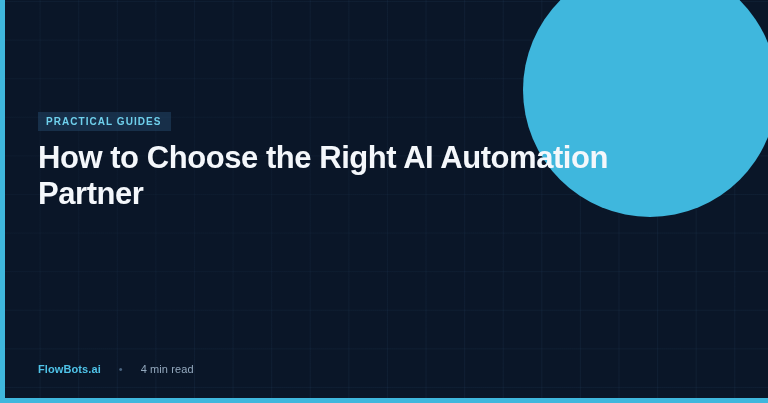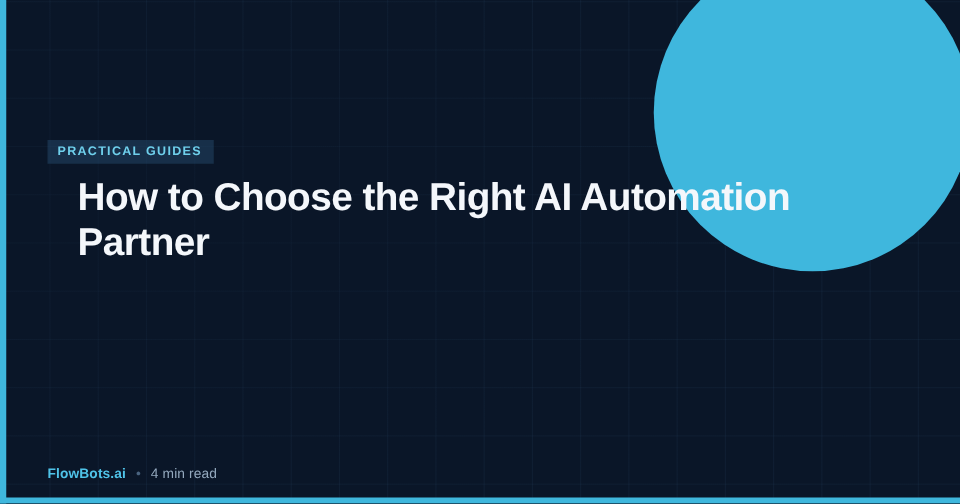--- a/index.html
+++ b/index.html
@@ -108,24 +108,24 @@
     line-height: 1.16;
     letter-spacing: -0.45px;
     max-width: 645px;
   }
 
   
   .meta-row {
     position: absolute;
     z-index: 6;
     left: 38px;
-    bottom: 18px;
+    bottom: 28px;
     display: flex;
     align-items: center;
-    gap: 8px;
+    gap: 18px;
     font-size: 11px;
     line-height: 1;
   }
   .meta-brand {
     color: #4fc3e8;
     font-weight: bold;
     letter-spacing: 0.1px;
   }
   .meta-dot {
     color: #4a6480;
@@ -149,21 +149,21 @@
 
   <div class="deco-circle" id="deco-circle" style="width: 254px; height: 254px; left: 523px; top: -37px; background: rgb(63, 183, 221);"></div>
 
   <div class="bg-vignette"></div>
 
   <div class="accent-left" style="background: rgb(63, 183, 221);"></div>
   <div class="accent-bottom" style="background: rgb(63, 183, 221);"></div>
 
   <div class="content">
     <span class="eyebrow-badge" style="color: rgb(111, 208, 236);">PRACTICAL GUIDES</span>
-    <h1 class="hero-title" style="color: rgb(244, 247, 251); margin-left: 24px;">How to Choose the Right AI Automation Partner</h1>
+    <h1 class="hero-title" style="color: rgb(244, 247, 251);">How to Choose the Right AI Automation Partner</h1>
   </div>
 
   <div class="meta-row">
     <span class="meta-brand" style="color: rgb(79, 195, 232);">FlowBots.ai</span>
     <span class="meta-dot">•</span>
     <span class="meta-read" style="color: rgb(148, 169, 190);">4 min read</span>
   </div>
 
 </div>
 

